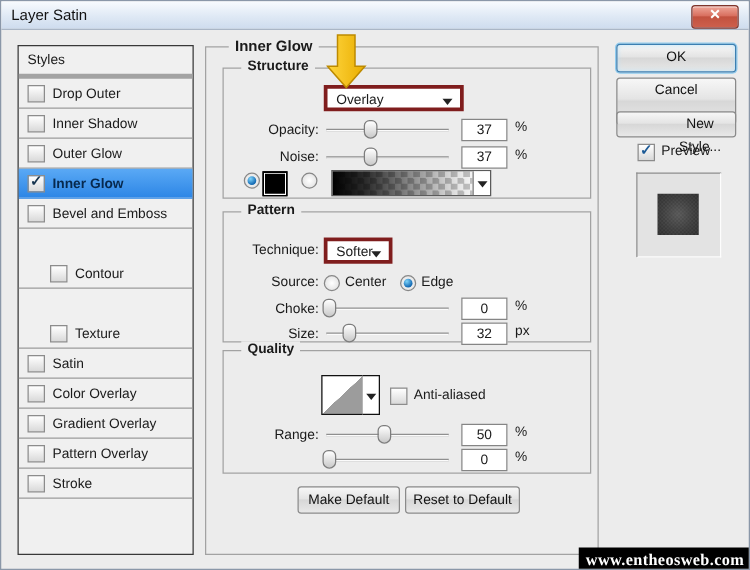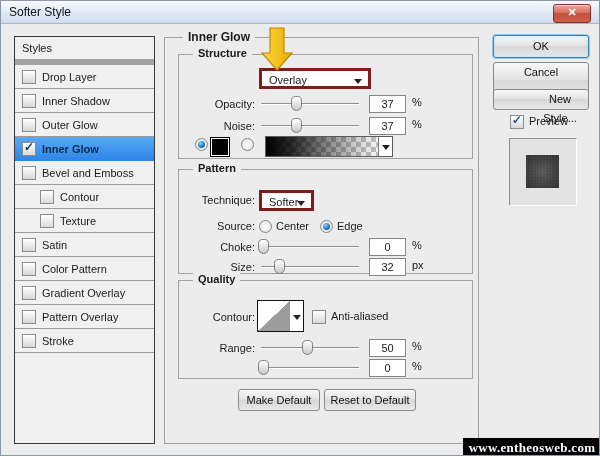--- a/index.html
+++ b/index.html
@@ -12,24 +12,24 @@
   .titlebar{position:absolute;left:0;top:0;right:0;height:22px;
     background:linear-gradient(#f8fbfe,#dfe9f5 55%,#cedcee);border-bottom:1px solid #aab6c6;}
   .title-text{position:absolute;left:8px;top:4px;font-size:12px;color:#111;}
   .close-btn{position:absolute;right:8px;top:3px;width:36px;height:17px;
     background:linear-gradient(#efa79a,#d86f5f 45%,#c2513f 50%,#cd604d);
     border:1px solid #7e352c;border-radius:3px;color:#fff;font-weight:bold;font-size:11px;
     text-align:center;line-height:15px;box-shadow:inset 0 1px 0 rgba(255,255,255,.55);cursor:default;}
   
   .list-box{position:absolute;left:13px;top:35px;width:141px;height:408px;
     background:#f0f0f0;border:1px solid #383838;box-sizing:border-box;}
-  .side-header{height:22px;line-height:22px;padding-left:7px;border-bottom:6px solid #a3a3a3;}
+  .side-header{height:22px;line-height:22px;padding-left:7px;border-bottom:4px solid #a3a3a3;}
   .side-row{height:24px;border-bottom:1px solid #9b9b9b;display:flex;align-items:center;
     gap:6px;padding-left:7px;box-sizing:border-box;}
-  .side-row.indent{padding-left:25px;}
+  .side-row.indent{padding-left:25px;margin-top:24px;}
   .side-row.on{background:linear-gradient(#5aa9f5,#2d86e6);font-weight:bold;color:#07294e;
     border-bottom-color:#2d86e6;}
   .side-label{white-space:nowrap;}
   
   .cb{width:12px;height:12px;background:linear-gradient(#ffffff,#d9d9d9);
     border:1px solid #8c8c8c;position:relative;flex:0 0 auto;box-sizing:content-box;}
   .cb.on::after{content:"✓";position:absolute;left:1px;top:-3px;font-size:12px;
     font-weight:bold;color:#16344f;}
   .cb.blue.on::after{color:#1c5a96;}
   .radio{width:13px;height:13px;border-radius:50%;border:1px solid #878787;
@@ -83,32 +83,32 @@
     text-align:center;line-height:19px;letter-spacing:.3px;}
   .arrow-svg{position:absolute;left:260px;top:26px;}
   .inline-lbl{position:absolute;white-space:nowrap;}
 </style>
 </head>
 <body>
 
 <div class="dialog">
 
   <div class="titlebar">
-    <span class="title-text">Softer Style</span>
+    <span class="title-text">Layer Satin</span>
     <div class="close-btn">
       <span>✕</span>
     </div>
   </div>
 
   <div class="list-box">
     <div class="side-header">Styles</div>
 
     <div class="side-row">
       <span class="cb"></span>
-      <span class="side-label">Drop Layer</span>
+      <span class="side-label">Drop Outer</span>
     </div>
     <div class="side-row">
       <span class="cb"></span>
       <span class="side-label">Inner Shadow</span>
     </div>
     <div class="side-row">
       <span class="cb"></span>
       <span class="side-label">Outer Glow</span>
     </div>
     <div class="side-row on">
@@ -126,21 +126,21 @@
     <div class="side-row indent">
       <span class="cb"></span>
       <span class="side-label">Texture</span>
     </div>
     <div class="side-row">
       <span class="cb"></span>
       <span class="side-label">Satin</span>
     </div>
     <div class="side-row">
       <span class="cb"></span>
-      <span class="side-label">Color Pattern</span>
+      <span class="side-label">Color Overlay</span>
     </div>
     <div class="side-row">
       <span class="cb"></span>
       <span class="side-label">Gradient Overlay</span>
     </div>
     <div class="side-row">
       <span class="cb"></span>
       <span class="side-label">Pattern Overlay</span>
     </div>
     <div class="side-row">
@@ -232,21 +232,20 @@
       </div>
       <div class="val">32</div>
       <span class="unit">px</span>
     </div>
   </div>
 
   <div class="group" style="left:177px;top:279px;width:295px;height:99px;">
     <span class="group-label" style="left:14px;">Quality</span>
 
     <div class="row" style="top:19px;height:34px;">
-      <span class="lbl" style="line-height:34px;">Contour:</span>
       <div class="contour-swatch"></div>
       <div class="contour-dd">
         <span class="dd-arr"></span>
       </div>
       <span class="cb blue" style="position:absolute;left:133px;top:10px;"></span>
       <span class="inline-lbl" style="left:152px;top:10px;">Anti-aliased</span>
     </div>
 
     <div class="row" style="top:58px;height:18px;">
       <span class="lbl" style="line-height:18px;">Range:</span>

